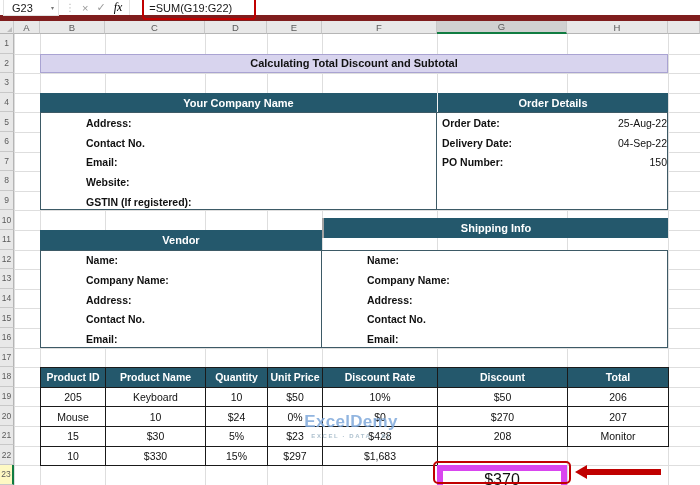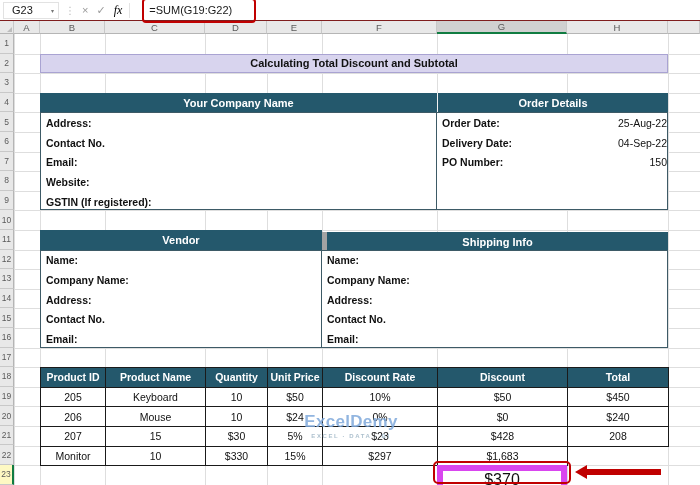--- a/index.html
+++ b/index.html
@@ -1,20 +1,20 @@
 <!DOCTYPE html>
 <html style="--section-header-bg: #24586C; --title-bg: #D8D4EE; --annotation-red: #C00000;"><head>
 <meta charset="utf-8">
 <style>
   *{margin:0;padding:0;box-sizing:border-box;}
   body{margin:0;background:#fff;}
   .screen{position:relative;width:700px;height:485px;background:#fff;font-family:"Liberation Sans",sans-serif;overflow:hidden;}
 
   
-  .formula-bar{position:absolute;left:0;top:0;width:700px;height:21px;background:#fff;border-bottom:1px solid #7f1d1d;display:flex;align-items:center;z-index:10;}
+  .formula-bar{position:absolute;left:0;top:0;width:700px;height:21px;background:#fff;border-bottom:6px solid #7f1d1d;display:flex;align-items:center;z-index:10;}
   .name-box{margin-left:3px;width:56px;height:17px;border:1px solid #e2e2e2;display:flex;align-items:center;justify-content:space-between;padding:0 4px 0 8px;font-size:11px;color:#1a1a1a;background:#fff;}
   .chev{font-size:6px;color:#777;}
   .fb-dots{color:#b9b9b9;font-size:10px;margin:0 3px 0 6px;}
   .fb-icon{color:#999;font-size:11px;margin:0 4px;cursor:default;}
   .fb-icon.fx{font-family:"Liberation Serif",serif;font-style:italic;font-size:12px;color:#000000;}
   .fb-divider{width:1px;height:15px;background:#e3e3e3;margin:0 3px;}
   .formula-box{margin-left:9px;height:25px;border:2px solid var(--annotation-red,#C00000);border-radius:4px;display:flex;align-items:center;padding:0 22px 0 5px;}
   .formula-box span{font-size:11px;color:#1a1a1a;white-space:nowrap;}
 
   
@@ -30,28 +30,28 @@
   
   .vline{position:absolute;top:34px;height:451px;width:1px;background:#DEDEDE;z-index:1;}
   .hline{position:absolute;left:14px;width:686px;height:1px;background:#DEDEDE;z-index:1;}
 
   
   .title-cell{position:absolute;left:40px;top:53.6px;width:628px;height:19.6px;background:var(--title-bg,#D8D4EE);border:1px solid #A9A3D2;display:flex;align-items:center;justify-content:center;font-size:11px;font-weight:bold;color:#111;z-index:2;}
   .sec-hdr{position:absolute;height:19.6px;background:var(--section-header-bg,#24586C);color:#fff;font-size:11px;font-weight:bold;display:flex;align-items:center;justify-content:center;z-index:2;}
   #company-hdr{left:40px;top:92.8px;width:397px;}
   #order-hdr{left:437px;top:92.8px;width:231px;border-left:1px solid #f2f2f2;}
   #vendor-hdr{left:40px;top:230px;width:282px;}
-  #shipping-hdr{left:322px;top:232px;width:346px;border-left:5px solid #a3a3a3;}
+  #shipping-hdr{left:322px;top:218px;width:346px;border-left:2px solid #a3a3a3;}
 
   .sec-box{position:absolute;background:#fff;border:1px solid #3D5A66;z-index:2;overflow:hidden;}
   #company-box{left:40px;top:112.4px;width:397px;height:98px;}
   #order-box{left:436px;top:112.4px;width:232px;height:98px;}
   #vendor-box{left:40px;top:249.6px;width:282px;height:98px;}
   #shipping-box{left:321px;top:249.6px;width:347px;height:98px;}
-  .field-row{height:19.6px;display:flex;align-items:center;padding-left:5px;font-size:10.5px;font-weight:bold;color:#111;}
+  .field-row{height:19.6px;display:flex;align-items:center;padding-left:5px;font-size:10.5px;font-weight:bold;color:#111;margin-left:40px;}
   .kv{height:19.6px;display:flex;align-items:center;font-size:10.5px;color:#111;}
   .kv-label{flex:1;padding-left:5px;font-weight:bold;}
   .kv-value{width:100px;text-align:right;}
 
   
   #product-table{position:absolute;left:40px;top:367.2px;z-index:2;display:grid;grid-template-columns:65px 100px 62px 55px 115px 130px 101px;grid-auto-rows:19.6px;border-top:1px solid #1a1a1a;border-left:1px solid #1a1a1a;}
   #product-table .th{background:var(--section-header-bg,#24586C);color:#fff;font-weight:bold;font-size:10.5px;display:flex;align-items:center;justify-content:center;border-right:1px solid #1a1a1a;border-bottom:1px solid #1a1a1a;}
   #product-table .td{background:#fff;color:#111;font-size:10.5px;display:flex;align-items:center;justify-content:center;border-right:1px solid #1a1a1a;border-bottom:1px solid #1a1a1a;}
 
   
@@ -211,29 +211,28 @@
     <div class="th">Discount Rate</div>
     <div class="th">Discount</div>
     <div class="th">Total</div>
 
     <div class="td">205</div>
     <div class="td">Keyboard</div>
     <div class="td">10</div>
     <div class="td">$50</div>
     <div class="td">10%</div>
     <div class="td">$50</div>
-    <div class="td">$450</div>
 
     <div class="td">206</div>
     <div class="td">Mouse</div>
     <div class="td">10</div>
     <div class="td">$24</div>
     <div class="td">0%</div>
     <div class="td">$0</div>
-    <div class="td">$240</div>
+    <div class="td">$270</div>
 
     <div class="td">207</div>
     <div class="td">15</div>
     <div class="td">$30</div>
     <div class="td">5%</div>
     <div class="td">$23</div>
     <div class="td">$428</div>
 
     <div class="td">208</div>
     <div class="td">Monitor</div>

